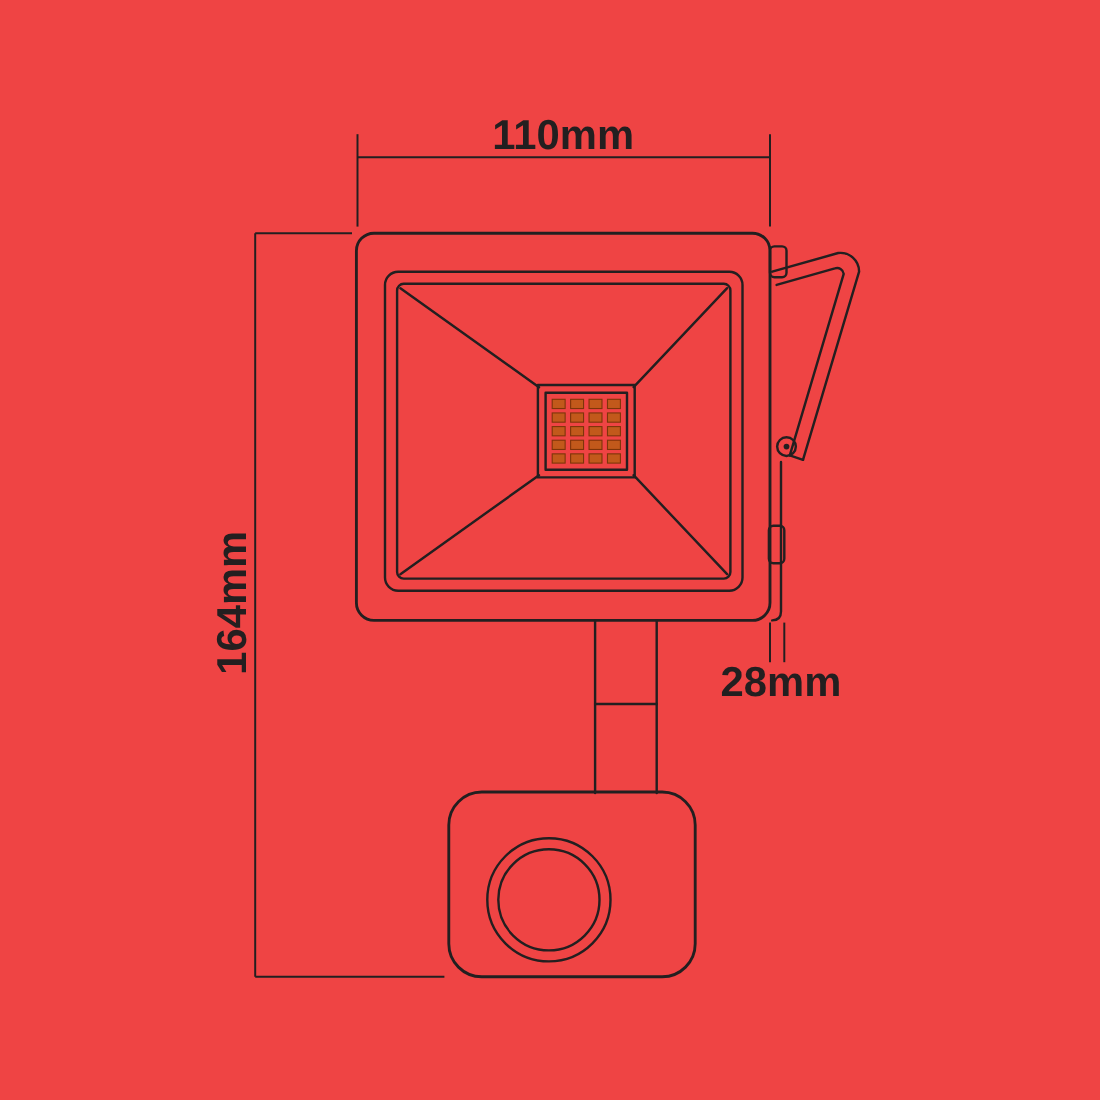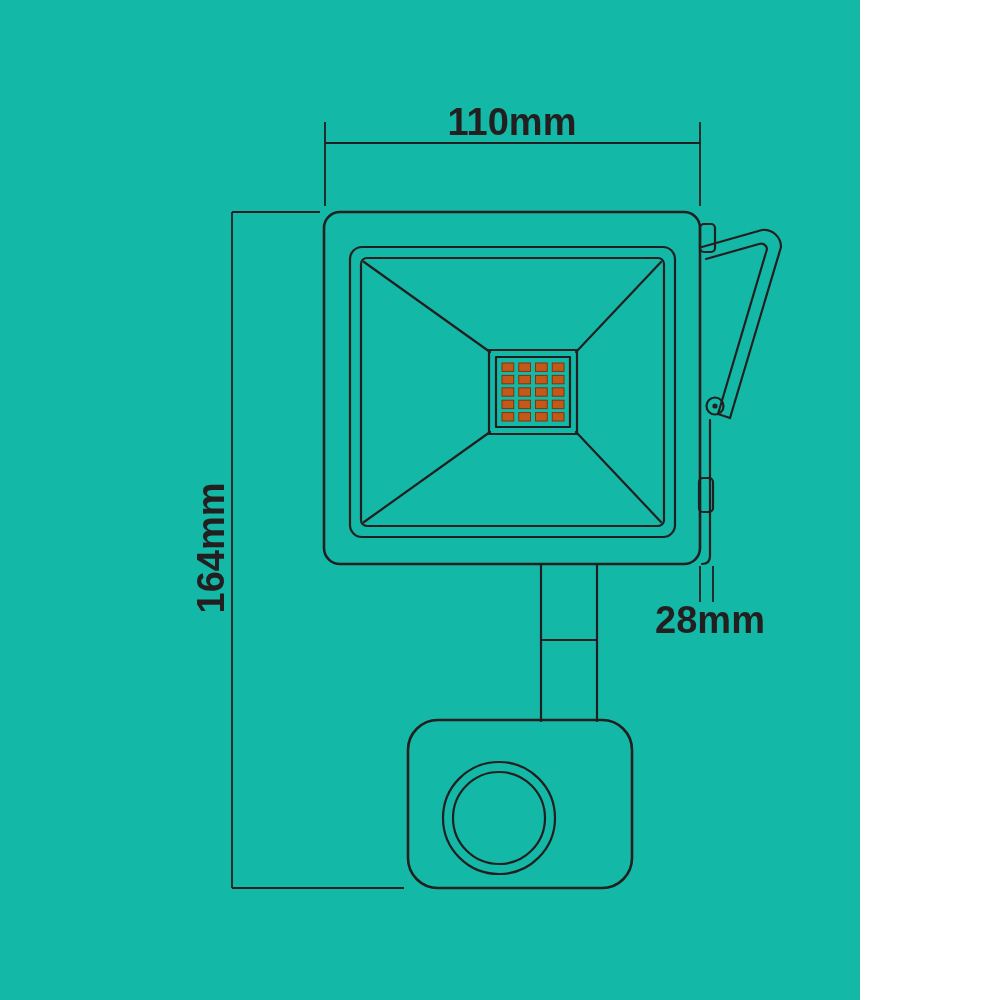--- a/index.html
+++ b/index.html
@@ -5,23 +5,23 @@
   html, body {
     margin: 0;
     padding: 0;
     background: #ffffff;
     width: 1000px;
     height: 1000px;
     overflow: hidden;
   }
   .canvas {
     position: relative;
-    width: 860px;
+    width: 1000px;
     height: 1000px;
-    background: #14b8a6;
+    background: #ef4444;
     text-align: right;
   }
   svg { display: block; }
   .ln {
     fill: none;
     stroke: #231f20;
     stroke-width: 2.2;
     stroke-linecap: round;
     stroke-linejoin: round;
   }

